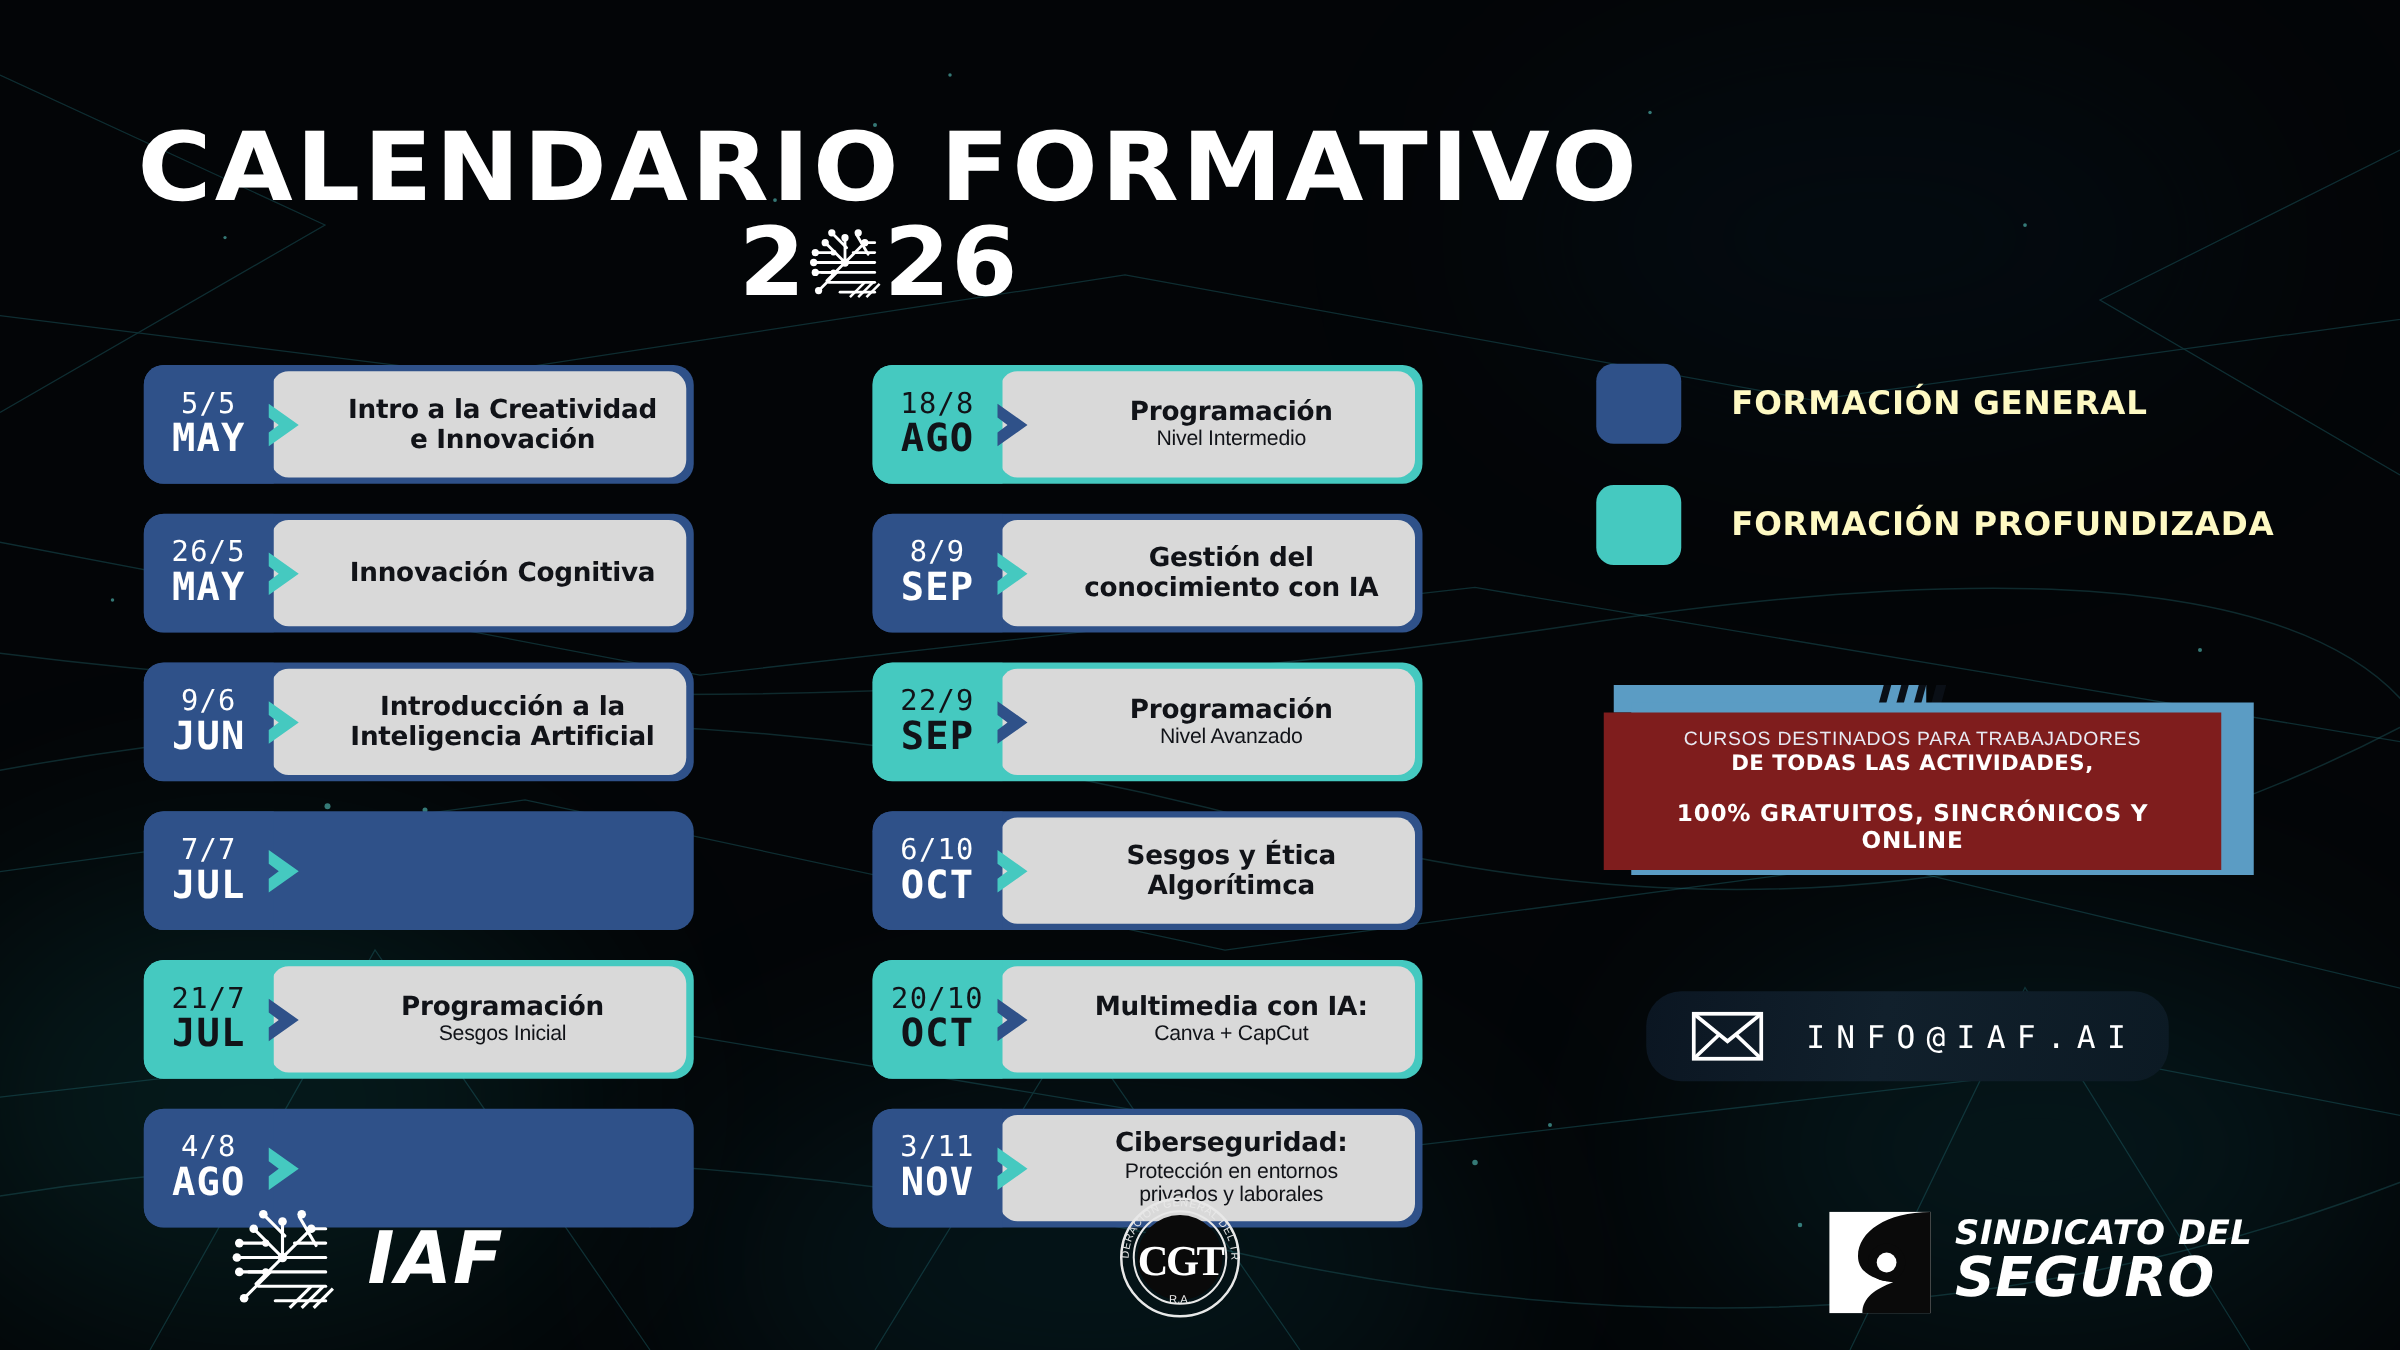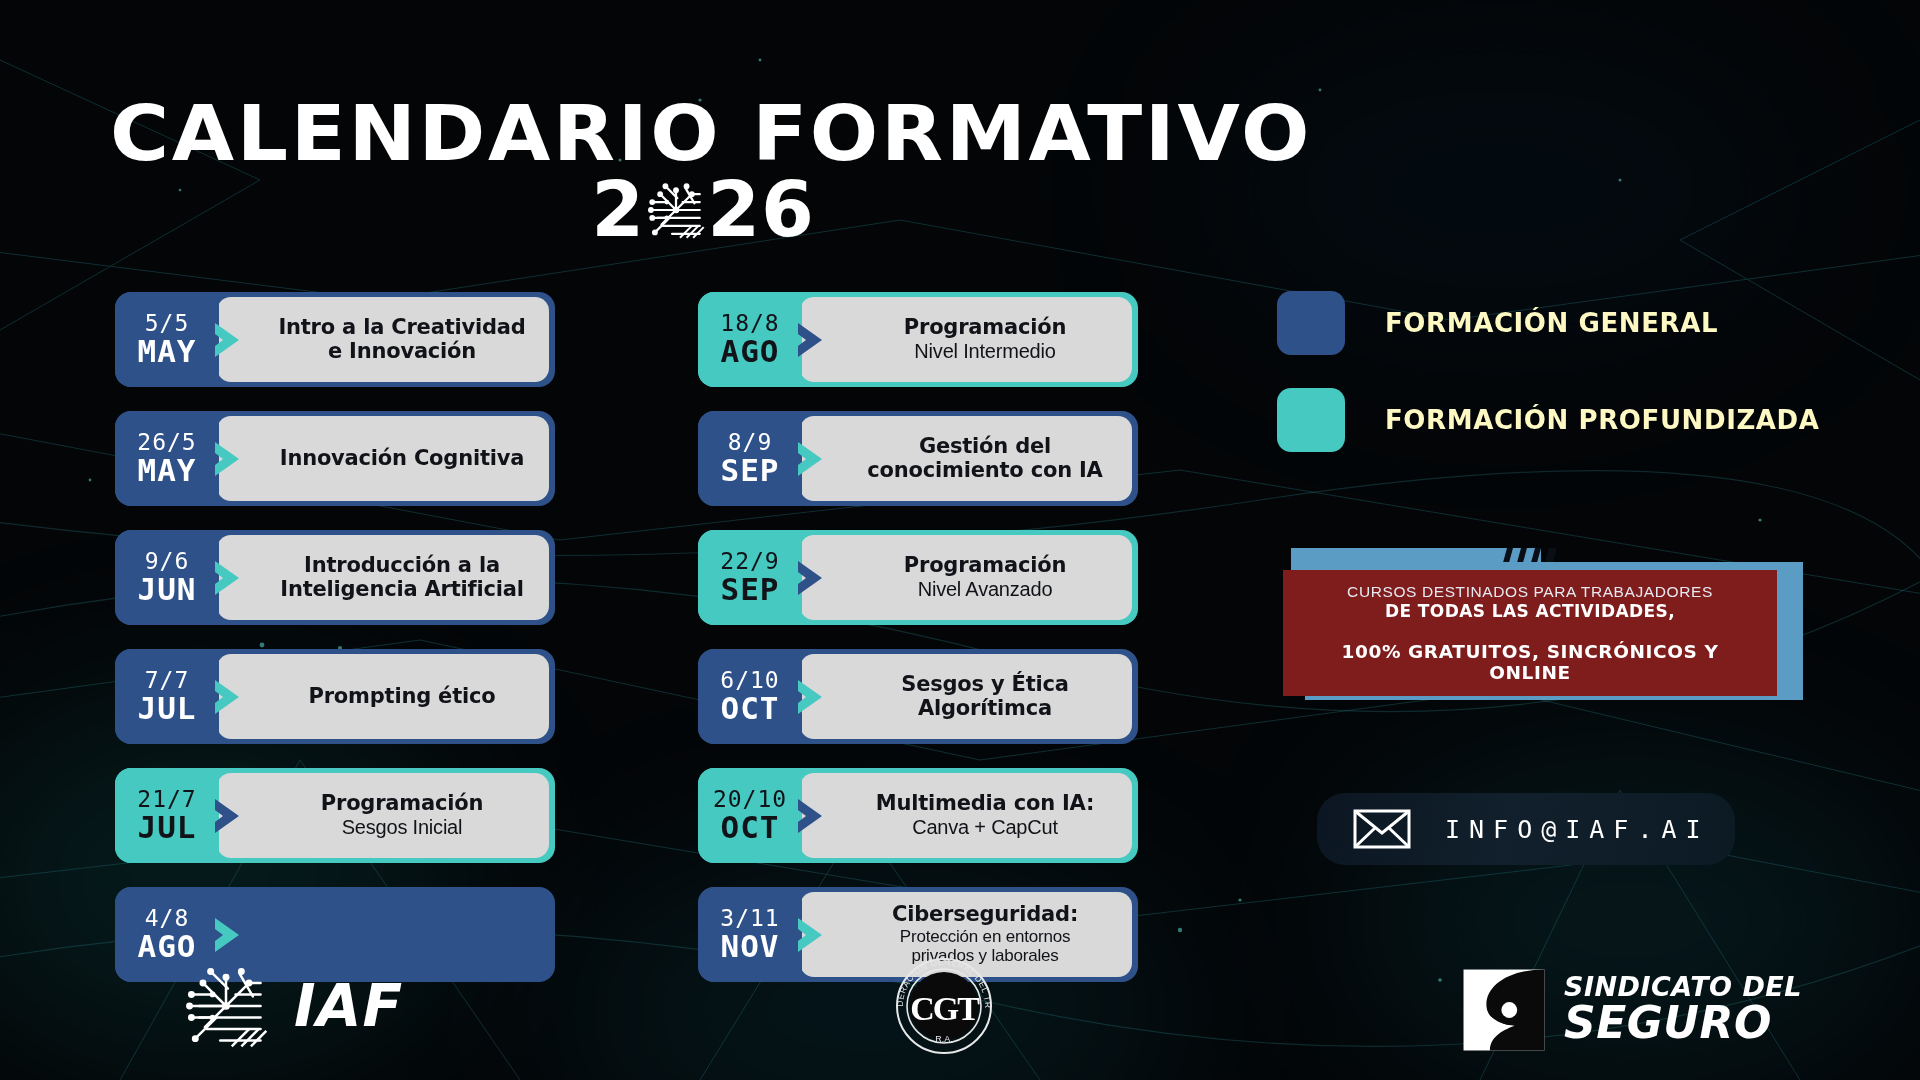--- a/index.html
+++ b/index.html
@@ -74,21 +74,21 @@
     display:flex; flex-direction:column;
     align-items:center; justify-content:center;
     padding-left:38px; 
     text-align:center; color:#111318;
   }
   .card-title {
     font-size:21px; font-weight:bold; line-height:1.12;
     font-family:"DejaVu Sans", sans-serif; letter-spacing:-.2px;
   }
   .card-sub {
-    font-size:20px; font-weight:normal; line-height:1.15;
+    font-size:17px; font-weight:normal; line-height:1.15;
     font-family:"Liberation Sans", sans-serif; letter-spacing:-.2px;
   }
   .card-sub.small { font-size:17px; }
 
   
   #legend { position:absolute; left:1277px; top:291px; z-index:5; }
   .legend-row { display:flex; align-items:center; height:64px; margin-bottom:33px; }
   .swatch { width:68px; height:64px; border-radius:14px; flex:0 0 68px; }
   .legend-label {
     margin-left:40px; color:#fef9c3; font-weight:bold;
@@ -291,23 +291,20 @@
   <div class="card general">
     <div class="card-date">
       <span class="date-day">7/7</span>
       <span class="date-mon">JUL</span>
     </div>
     <div class="chev">
       <svg width="34" height="40" viewBox="0 0 34 40">
           <path d="M4 3 L28 20 L4 37 L4 26 L12 20 L4 14 Z" fill="#45c9c0"></path>
         </svg>
     </div>
-    <div class="card-body">
-      <div class="card-title">Prompting ético</div>
-    </div>
   </div>
 
   <div class="card deep">
     <div class="card-date">
       <span class="date-day">21/7</span>
       <span class="date-mon">JUL</span>
     </div>
     <div class="chev">
       <svg width="34" height="40" viewBox="0 0 34 40">
           <path d="M4 3 L28 20 L4 37 L4 26 L12 20 L4 14 Z" fill="#2f5189"></path>

